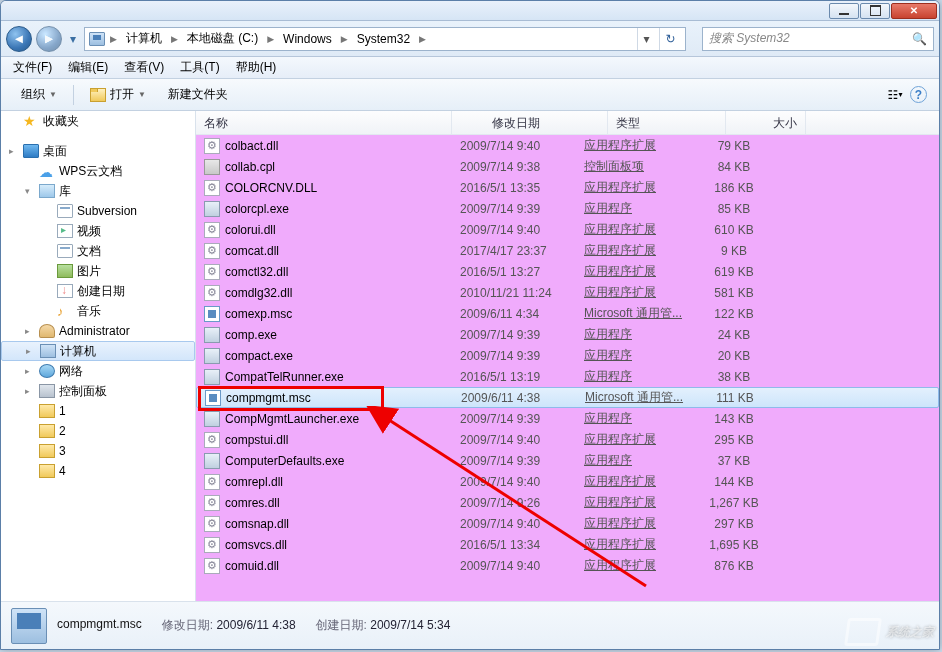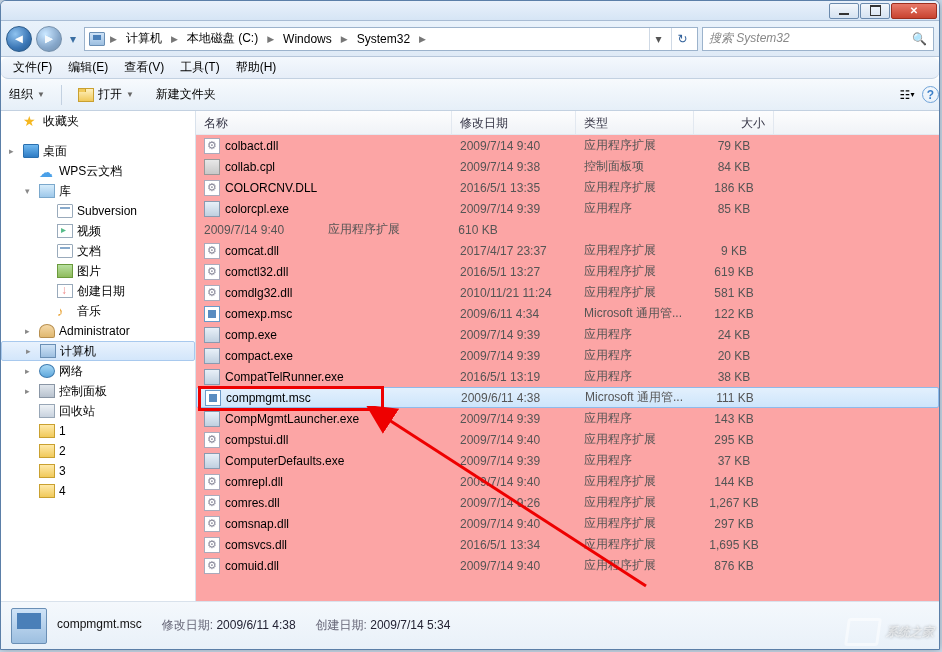--- a/index.html
+++ b/index.html
@@ -22,29 +22,29 @@
 .nav-arrow { width:26px; height:26px; border-radius:50%; background: radial-gradient(circle at 35% 30%, #8fc3f0, #3b76b5 60%, #285a8c); display:flex; align-items:center; justify-content:center; color:#fff; font-size:13px; border:1px solid #2a5a8a; }
 .nav-arrow.disabled { filter: grayscale(.4) brightness(1.2); opacity:.7; }
 .nav-split { width:14px; display:flex; align-items:center; justify-content:center; color:#3b6fa3; }
 .addressbar { flex:1; height:24px; background:#fff; border:1px solid #9cb3cc; display:flex; align-items:center; padding:0 4px; gap:4px; }
 .pc-ico { width:16px; height:14px; background:linear-gradient(#cfe3f7,#9dbfe0); border:1px solid #6a8fb5; border-radius:1px; position:relative; }
 .pc-ico::after{content:"";position:absolute;left:3px;right:3px;top:2px;bottom:5px;background:#4a7fb8;}
 .crumb { color:#000; padding:2px 4px; cursor:default; }
 .crumb-sep { color:#777; padding:0 1px; font-size:9px; }
 .addr-drop { width:18px; text-align:center; color:#555; border-left:1px solid #cfd9e5; height:100%; display:flex; align-items:center; justify-content:center; }
 .addr-refresh { width:22px; text-align:center; color:#2f5f99; border-left:1px solid #cfd9e5; height:100%; display:flex; align-items:center; justify-content:center; }
-.searchbox { width:232px; height:24px; background:#fff; border:1px solid #9cb3cc; display:flex; align-items:center; padding:0 6px; color:#888; font-style:italic; gap:6px; }
+.searchbox { width:232px; height:24px; background:#fff; border:1px solid #9cb3cc; display:flex; align-items:center; padding:0 6px; color:#888; font-style:italic; gap:6px;margin-left:12px; }
 .search-ico { color:#5b8bc0; font-style:normal; }
 
 
-.menubar { height:22px; background:linear-gradient(#f4f8fd,#e6eef8); border-bottom:1px solid #c3d1e1; display:flex; align-items:center; padding:0 4px;border-radius:7px; }
+.menubar { height:22px; background:linear-gradient(#f4f8fd,#e6eef8); border-bottom:1px solid #c3d1e1; display:flex; align-items:center; padding:0 4px; }
 .menu-item { padding:2px 8px; cursor:default; }
 
 
-.toolbar { height:32px; background:linear-gradient(#f7fafd,#e6eff8); border-bottom:1px solid #c3d1e1; display:flex; align-items:center; padding:0 0; gap:6px; }
+.toolbar { height:32px; background:linear-gradient(#f7fafd,#e6eff8); border-bottom:1px solid #c3d1e1; display:flex; align-items:center; padding:0 12px; gap:6px; }
 .tool-btn { padding:4px 8px; display:flex; align-items:center; gap:4px; cursor:default; }
 .tool-sep { width:1px; height:20px; background:#c3d1e1; margin:0 2px; }
 .tool-spacer { flex:1; }
 .view-ico, .help-ico { width:18px; height:18px; display:flex; align-items:center; justify-content:center; border:1px solid transparent; }
 .open-ico{ width:16px; height:14px; background:linear-gradient(#fff1c0,#f0c95a); border:1px solid #c9a030; position:relative;}
 .open-ico::before{content:"";position:absolute;top:-1px;left:-1px;width:6px;height:3px;background:#f0c95a;border:1px solid #c9a030;border-bottom:none;}
 
 
 .body { display:flex; height: calc(100% - 20px - 36px - 22px - 32px - 48px); }
 .sidebar { width:195px; border-right:1px solid #d9e2ec; overflow-y:auto; background:#fff; }
@@ -64,28 +64,28 @@
 .ico-dl{ background:#fff;border:1px solid #9ab;position:relative;} .ico-dl::after{content:"↓";position:absolute;left:3px;top:-2px;color:#e88;font-size:12px;}
 .ico-music{ color:#e8a030; font-size:13px;}
 .ico-user{ background:linear-gradient(#f5d9a8,#e0b870);border:1px solid #b89050;border-radius:50% 50% 2px 2px;}
 .ico-pc{ background:linear-gradient(#cfe3f7,#9dbfe0);border:1px solid #6a8fb5;}
 .ico-net{ background:linear-gradient(#a8d8f5,#5fa8dc);border:1px solid #3f7cb0;border-radius:50%;}
 .ico-ctrl{ background:linear-gradient(#e0e6ed,#b8c2ce);border:1px solid #8a96a5;}
 .ico-bin{ background:linear-gradient(#eef2f6,#c8d2de);border:1px solid #98a6b6;}
 .ico-folder{ background:linear-gradient(#ffe9a8,#f0c95a);border:1px solid #c9a030;}
 
 
-.filepane { flex:1; overflow-y:auto; background:#fca5a5; position:relative; }
+.filepane { flex:1; overflow-y:auto; background:#f0abfc; position:relative; }
 .cols { display:flex; height:24px; border-bottom:1px solid #e2e8f0; background:linear-gradient(#fdfdfe,#f0f3f7); position:sticky; top:0; }
 .col { padding:4px 8px; border-right:1px solid #e2e8f0; color:#334; cursor:default; }
-.col-name{width:256px;} .col-date{width:124px;} .col-type{width:118px;} .col-size{width:80px; text-align:right;}
+.col-name{width:256px;} .col-date{width:124px;margin-left:32px;} .col-type{width:118px;} .col-size{width:80px; text-align:right;}
 .row { display:flex; height:21px; align-items:center; cursor:default; }
 .row.sel { background:linear-gradient(#e3f0fd,#cde5fb); border:1px solid #8fbaea; border-radius:2px; }
 .cell { padding:2px 8px; white-space:nowrap; overflow:hidden; text-overflow:ellipsis; }
-.cell-name{width:256px;display:flex;align-items:center;gap:5px;} .cell-date{width:124px;color:#555;} .cell-type{width:118px;color:#555;} .cell-size{width:80px;text-align:center;color:#555;}
+.cell-name{width:256px;display:flex;align-items:center;gap:5px;} .cell-date{width:124px;color:#555;} .cell-type{width:118px;color:#555;text-decoration:underline;} .cell-size{width:80px;text-align:center;color:#555;}
 .fico{ width:16px; height:16px; flex-shrink:0; display:inline-block; }
 .fico-dll{ background:#fff;border:1px solid #aab;position:relative;} .fico-dll::after{content:"⚙";position:absolute;left:2px;top:0;font-size:11px;color:#889;}
 .fico-exe{ background:linear-gradient(#e8f0f8,#c0d0e0);border:1px solid #8a9ab0;}
 .fico-msc{ background:#fff;border:1px solid #6a9ac8;position:relative;} .fico-msc::after{content:"";position:absolute;left:3px;top:3px;width:8px;height:8px;background:#5a8cc0;}
 .fico-cpl{ background:linear-gradient(#e8e8e8,#c8c8c8);border:1px solid #999;}
 
 
 .highlight-box { position:absolute; border:3px solid #e00; pointer-events:none; z-index:50; }
 .arrow-svg { position:absolute; pointer-events:none; z-index:49; }
 
@@ -239,25 +239,20 @@
           <span class="ico ico-net"></span>
           <span>网络</span>
         </div>
         <div class="tree-item ind1">
           <span class="expander">▸</span>
           <span class="ico ico-ctrl"></span>
           <span>控制面板</span>
         </div>
         <div class="tree-item ind1">
           <span class="expander"></span>
-          <span class="ico ico-bin"></span>
-          <span>回收站</span>
-        </div>
-        <div class="tree-item ind1">
-          <span class="expander"></span>
           <span class="ico ico-folder"></span>
           <span>1</span>
         </div>
         <div class="tree-item ind1">
           <span class="expander"></span>
           <span class="ico ico-folder"></span>
           <span>2</span>
         </div>
         <div class="tree-item ind1">
           <span class="expander"></span>
@@ -308,20 +303,24 @@
           <div class="row">
             <div class="cell cell-name">
               <span class="fico fico-exe"></span>
               <span>colorcpl.exe</span>
             </div>
             <div class="cell cell-date">2009/7/14 9:39</div>
             <div class="cell cell-type">应用程序</div>
             <div class="cell cell-size">85 KB</div>
           </div>
           <div class="row">
+            <div class="cell cell-name">
+              <span class="fico fico-dll"></span>
+              <span>colorui.dll</span>
+            </div>
             <div class="cell cell-date">2009/7/14 9:40</div>
             <div class="cell cell-type">应用程序扩展</div>
             <div class="cell cell-size">610 KB</div>
           </div>
           <div class="row">
             <div class="cell cell-name">
               <span class="fico fico-dll"></span>
               <span>comcat.dll</span>
             </div>
             <div class="cell cell-date">2017/4/17 23:37</div>

